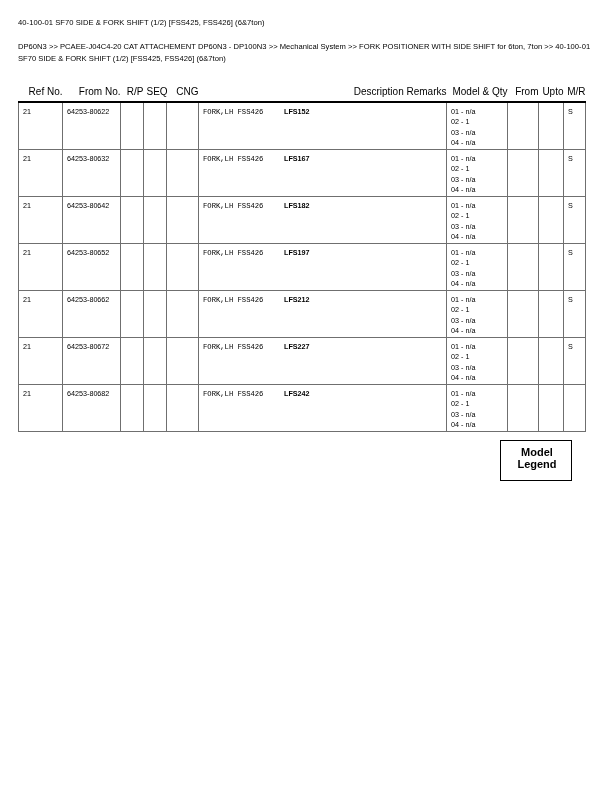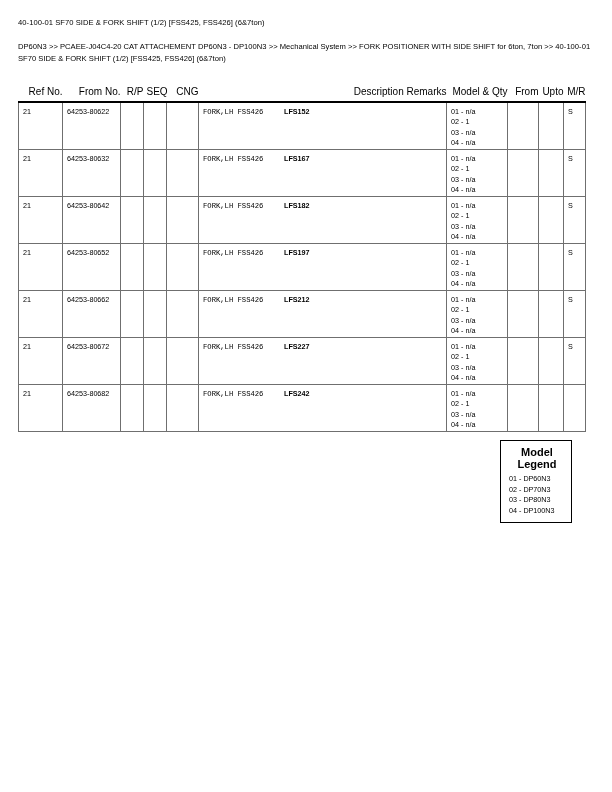--- a/index.html
+++ b/index.html
@@ -294,21 +294,15 @@
             <td></td>
             <td></td>
             <td></td>
           </tr>
         </tbody>
     </table>
   </div>
 
   <div class="legend">
     <div class="legend-title">Model Legend</div>
-    <div class="legend-list" id="legend-list">
-        <span>01 - DP60N3</span>
-        <span>02 - DP70N3</span>
-        <span>03 - DP80N3</span>
-        <span>04 - DP100N3</span>
-      </div>
   </div>
 
 </div>
 
 </body></html>

